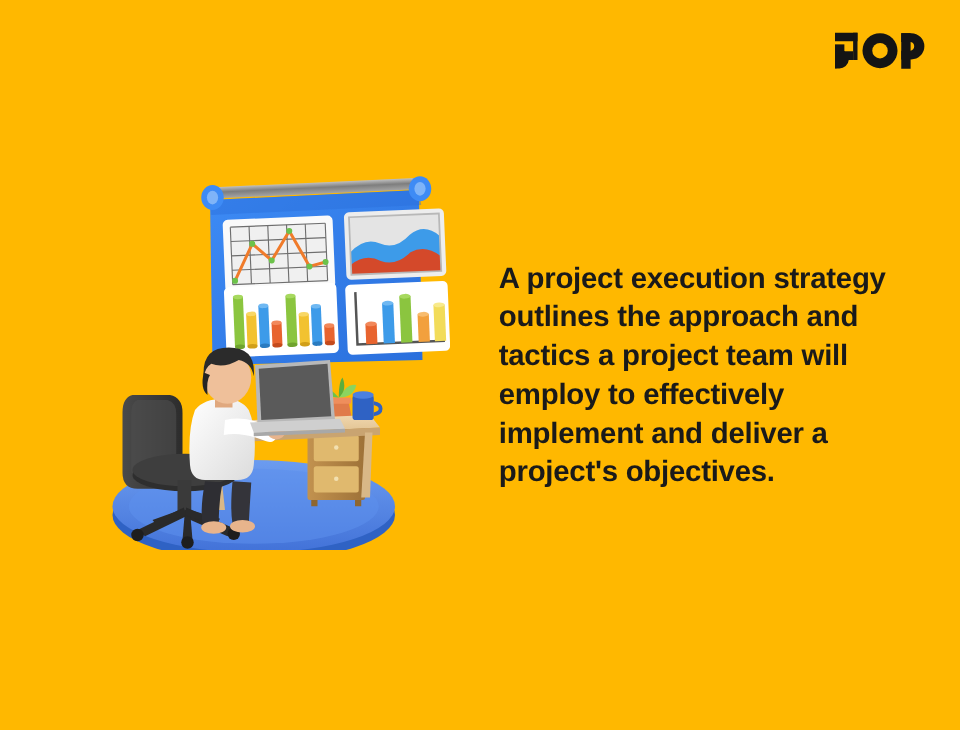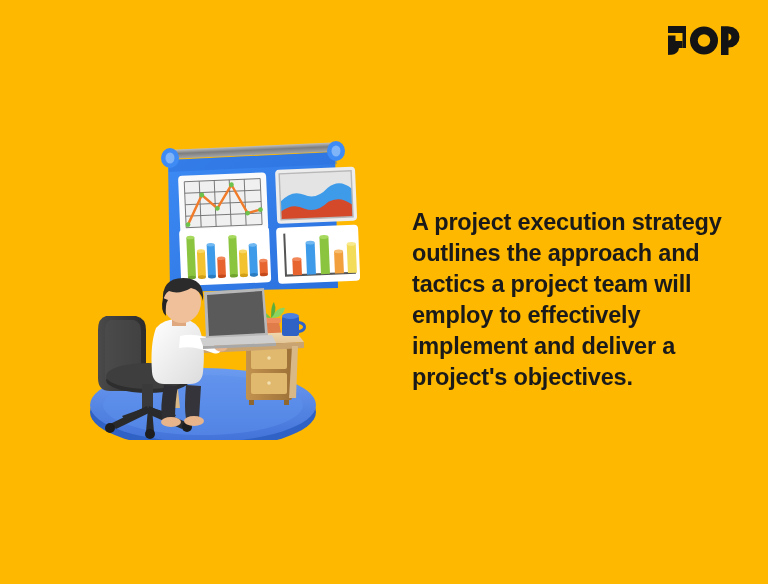--- a/index.html
+++ b/index.html
@@ -10,21 +10,21 @@
     overflow:hidden;position:relative;
   }
   #stage{position:absolute;inset:0;background:#FFB800;}
 
   
   .logo{position:absolute;left:668px;top:26px;width:72px;height:30px;}
   .logo svg{display:block;}
 
   
   .copy{
-    position:absolute;left:412px;top:183px;width:310px;
+    position:absolute;left:399px;top:183px;width:310px;
     color:#1A1A1A;font-size:23.5px;line-height:31px;
     font-weight:600;letter-spacing:-0.2px;
     white-space:pre-wrap;
   }
 
   
   .illo{position:absolute;left:60px;top:140px;width:300px;height:300px;}
   .illo svg{display:block;width:300px;height:300px;}
 </style>
 </head>

